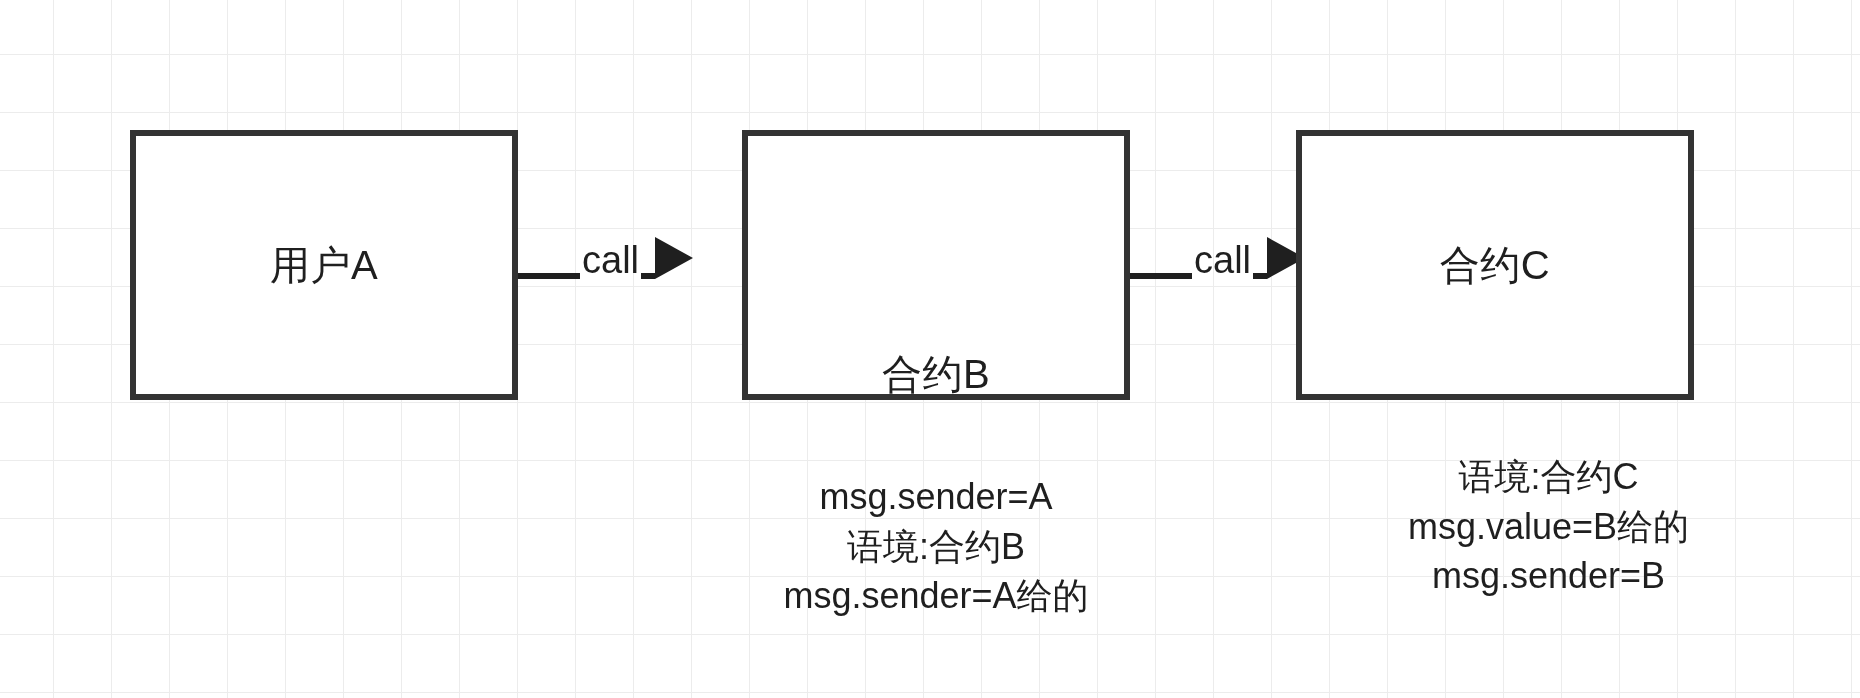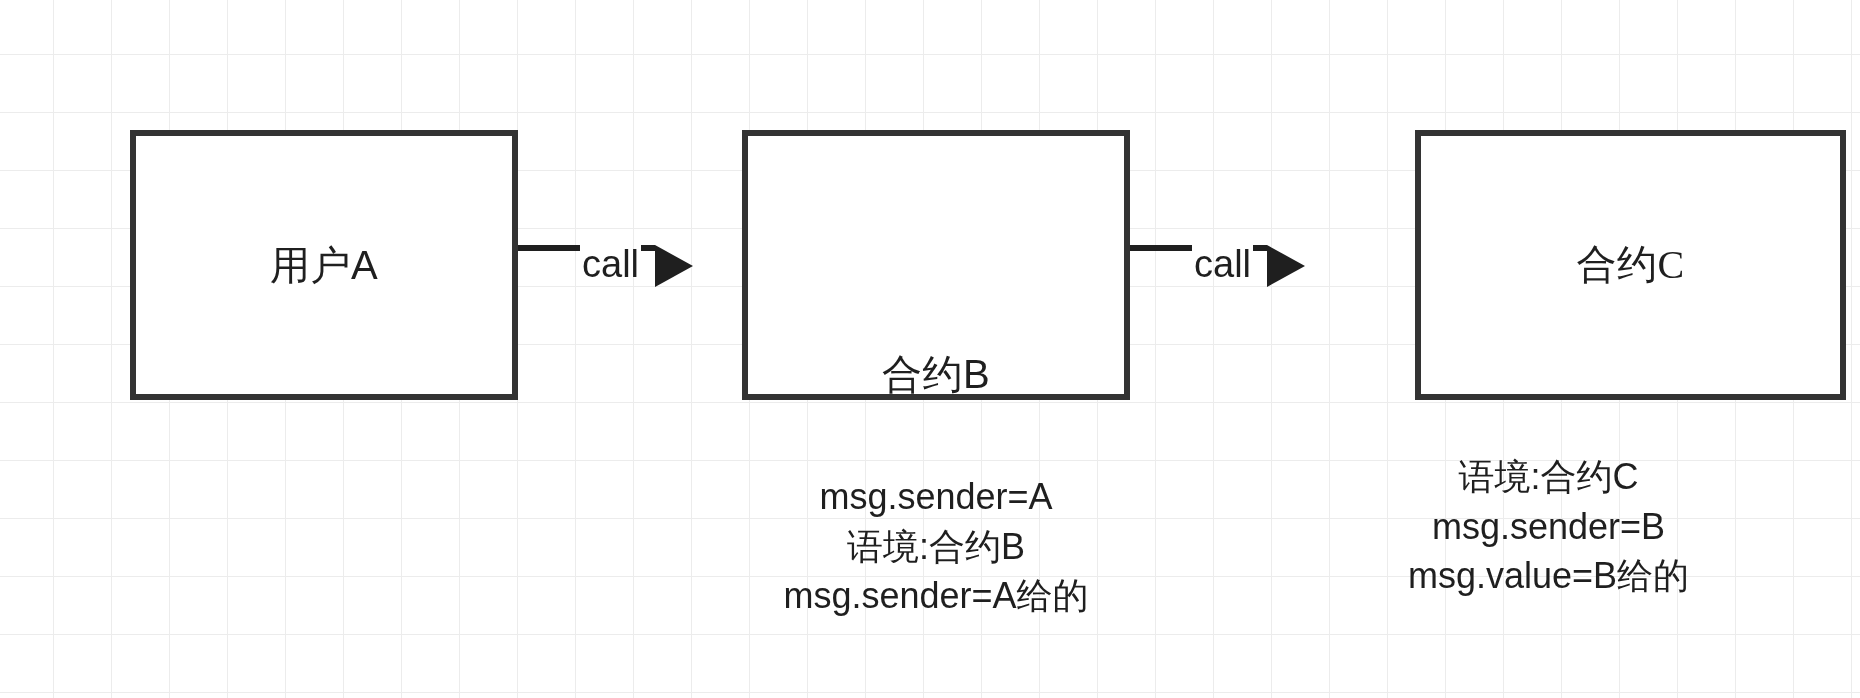--- a/index.html
+++ b/index.html
@@ -34,29 +34,29 @@
   .node-label {
     font-size: 40px;
     color: #1f1f1f;
     letter-spacing: 0.5px;
     line-height: 1;
     white-space: nowrap;
   }
 
   #node-a { left: 130px; top: 130px; width: 388px; height: 270px; }
   #node-b { left: 742px; top: 130px; width: 388px; height: 270px; align-items: flex-end; }
-  #node-c { left: 1415px; top: 130px; width: 431px; height: 270px; font-family: Liberation Serif, serif; }
+  #node-c { left: 1296px; top: 130px; width: 398px; height: 270px; }
 
   
   .edge {
     position: absolute;
     height: 56px;
     display: flex;
-    align-items: flex-start;
-    top: 245px;
+    align-items: flex-end;
+    top: 223px;
   }
   #edge-ab { left: 518px; width: 224px; }
   #edge-bc { left: 1130px; width: 225px; }
 
   .edge-line-left {
     height: 6px;
     background: #1f1f1f;
     flex: 0 0 auto;
   }
   #edge-ab .edge-line-left { width: 62px; }
@@ -131,17 +131,17 @@
   </div>
 
   <div class="caption" id="caption-b">
     <div>msg.sender=A</div>
     <div>语境:合约B</div>
     <div>msg.sender=A给的</div>
   </div>
 
   <div class="caption" id="caption-c">
     <div>语境:合约C</div>
+    <div>msg.value=B给的</div>
     <div>msg.sender=B</div>
-    <div>msg.value=B给的</div>
   </div>
 
 </div>
 
 </body></html>

